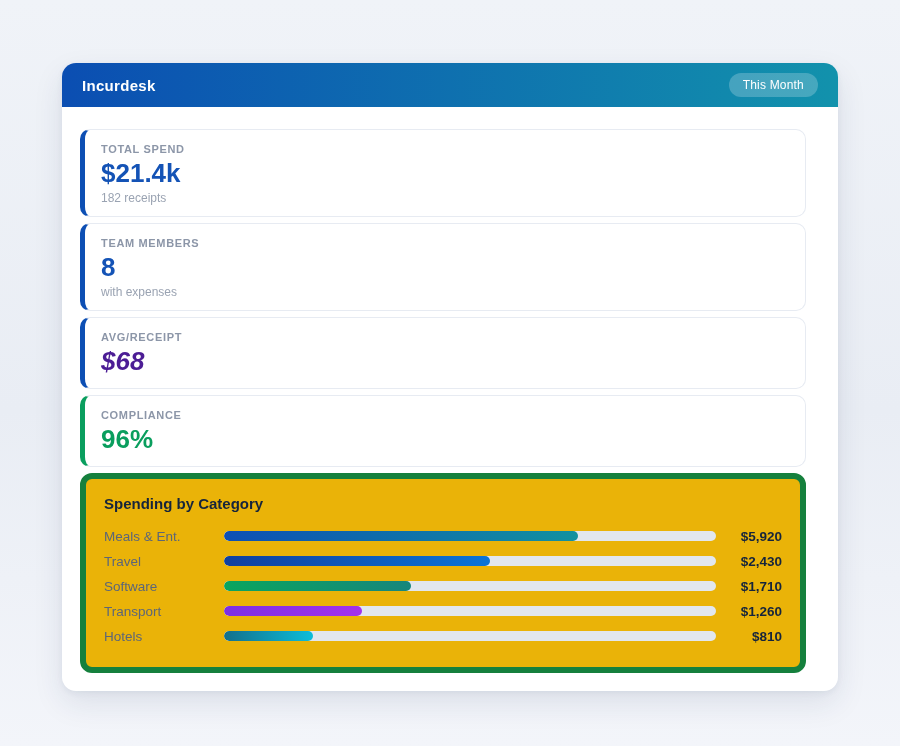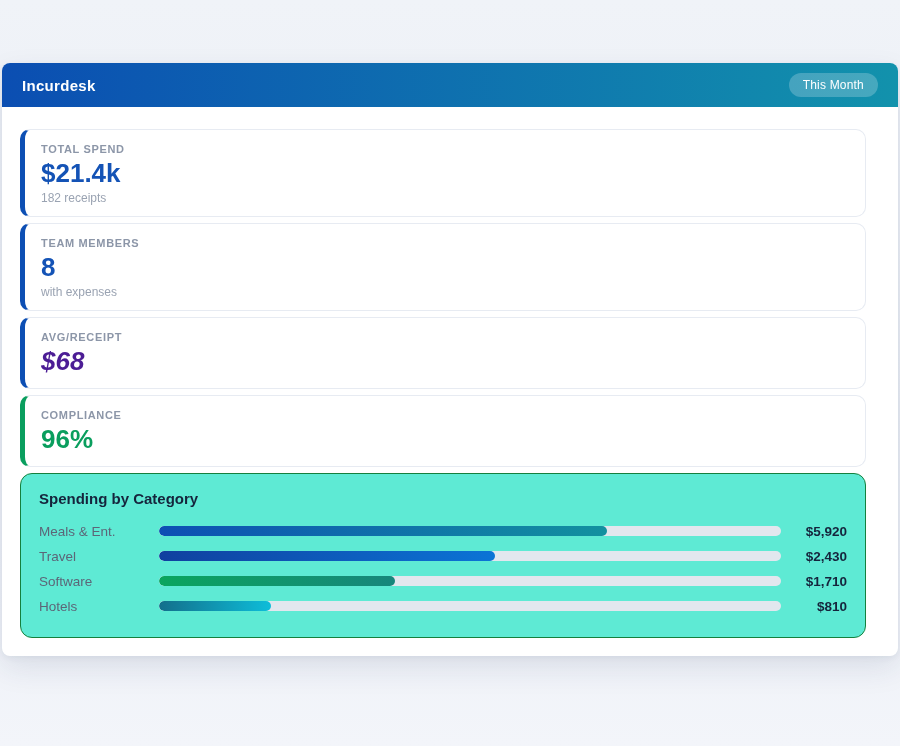--- a/index.html
+++ b/index.html
@@ -5,24 +5,24 @@
   * { margin: 0; padding: 0; box-sizing: border-box; }
   html, body {
     width: 100%;
     font-family: "Liberation Sans", "DejaVu Sans", sans-serif;
   }
   body {
     min-height: 746px;
     background: linear-gradient(180deg, #f0f3f8 0%, #e9edf4 55%, #f3f5fa 100%);
   }
   .app-card {
-    width: 896px;
+    width: 776px;
     margin: 63px auto 0 auto;
     background: #ffffff;
-    border-radius: 8px;
+    border-radius: 14px;
     box-shadow: 0 12px 30px rgba(25, 45, 90, 0.10), 0 2px 6px rgba(25,45,90,0.06);
     overflow: hidden;
   }
   .app-header {
     height: 44px;
     display: flex;
     align-items: center;
     justify-content: space-between;
     padding: 0 20px;
     background: linear-gradient(90deg, #0b4eb2, #1292ac); 
@@ -70,22 +70,22 @@
     line-height: 1.15;
   }
   .stat-caption {
     margin-top: 2px;
     font-size: 12px;
     color: #9aa3b2;
   }
   .stat-caption:empty { display: none; }
   .category-card {
     margin-top: 0;
-    background: #5eead4;
-    border: 1px solid #15803d;
+    background: #eab308;
+    border: 6px solid #15803d;
     border-radius: 12px;
     padding: 16px 18px 18px 18px;
   }
   .section-title {
     font-size: 15px;
     font-weight: bold;
     color: #15243c;
     margin-bottom: 12px;
   }
   .cat-row {
@@ -176,20 +176,27 @@
       </div>
 
       <div class="cat-row">
         <span class="cat-label">Software</span>
         <div class="bar-track" style="background: rgb(226, 231, 238);">
           <div class="bar-fill" style="width: 38%; background: linear-gradient(90deg, rgb(10, 165, 94), rgb(23, 134, 124));"></div>
         </div>
         <span class="cat-value">$1,710</span>
       </div>
 
+      <div class="cat-row">
+        <span class="cat-label">Transport</span>
+        <div class="bar-track" style="background: rgb(226, 231, 238);">
+          <div class="bar-fill" style="width: 28%; background: linear-gradient(90deg, rgb(124, 48, 226), rgb(163, 50, 236));"></div>
+        </div>
+        <span class="cat-value">$1,260</span>
+      </div>
 
       <div class="cat-row">
         <span class="cat-label">Hotels</span>
         <div class="bar-track" style="background: rgb(226, 231, 238);">
           <div class="bar-fill" style="width: 18%; background: linear-gradient(90deg, rgb(19, 111, 139), rgb(13, 189, 217));"></div>
         </div>
         <span class="cat-value">$810</span>
       </div>
     </section>
 

